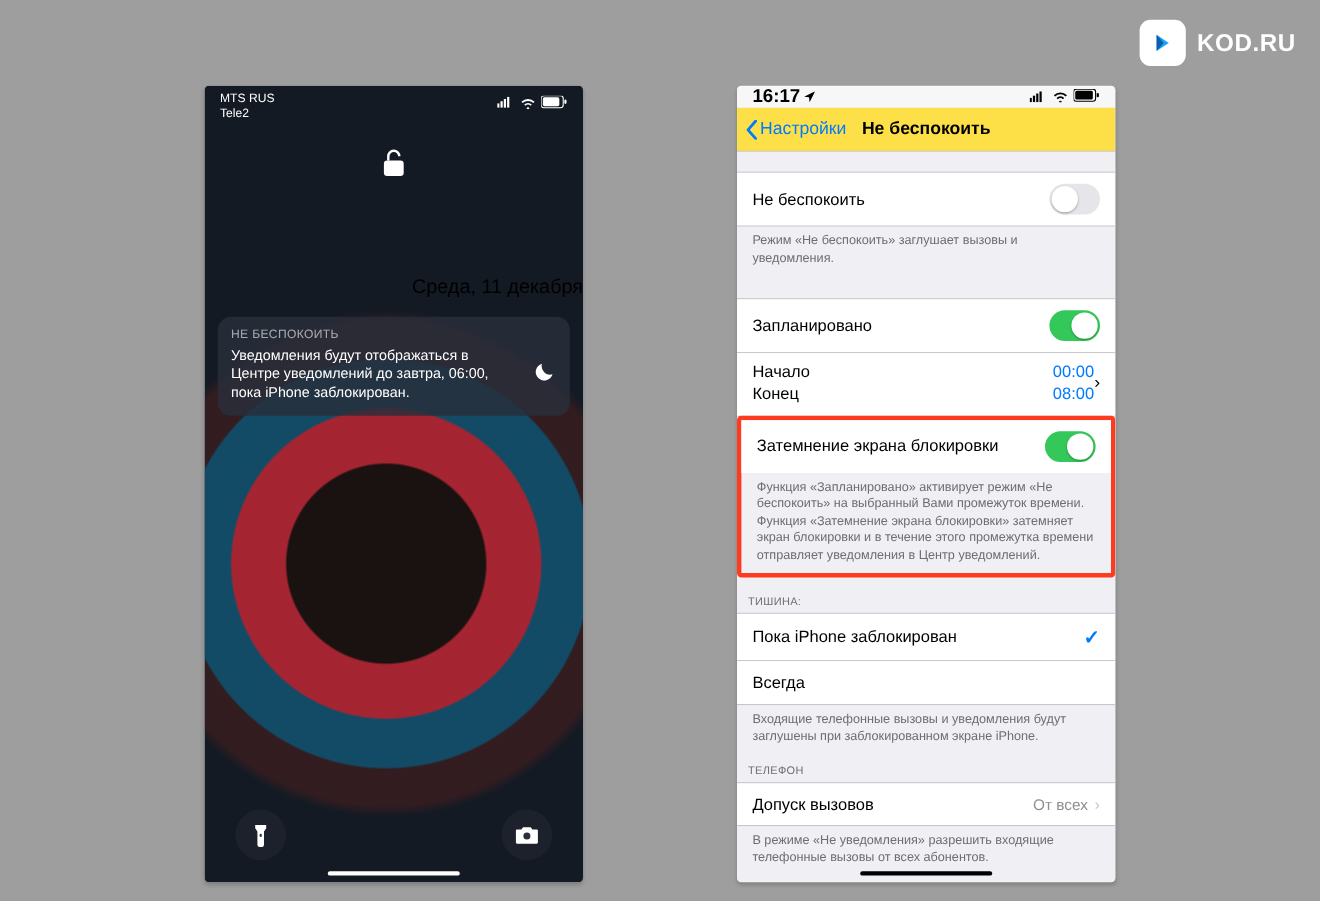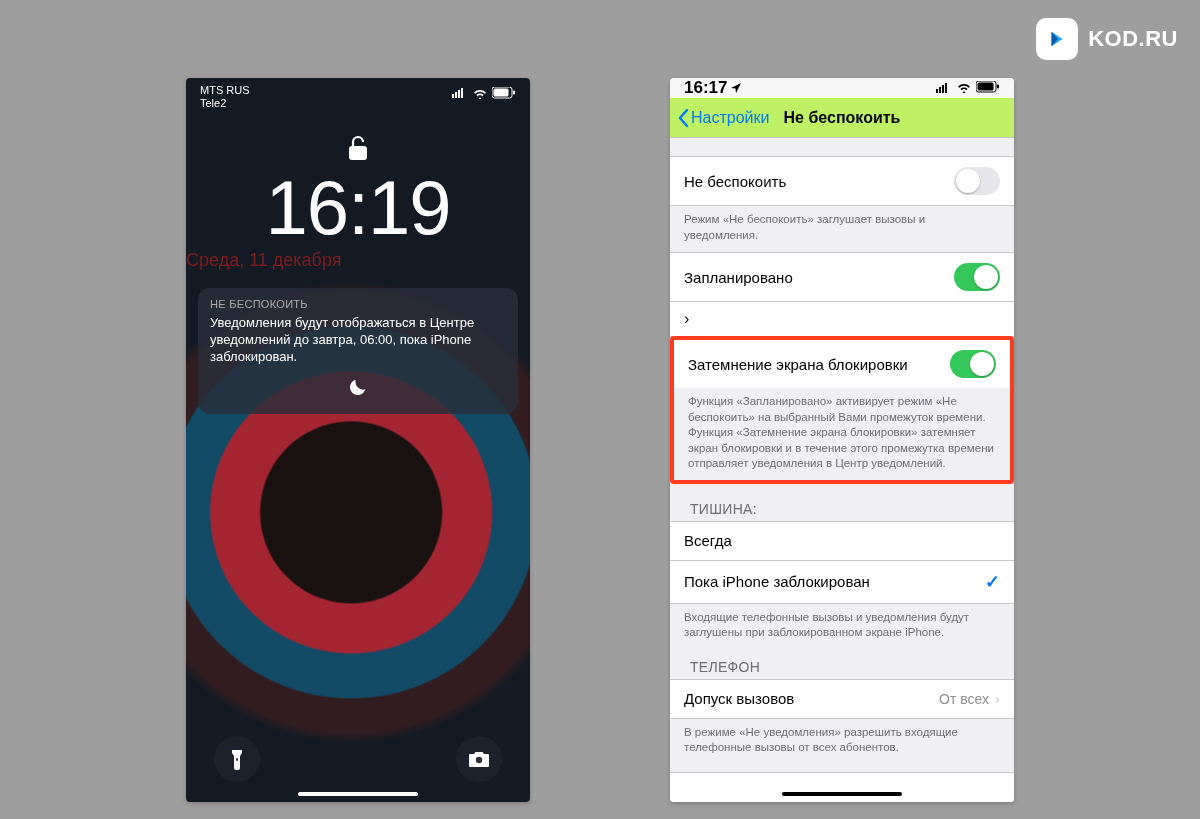--- a/index.html
+++ b/index.html
@@ -42,30 +42,30 @@
     padding:6px 14px 0; color:#fff; font-size:11px;
   }
   .ls-status .carriers{line-height:1.15;}
   .ls-status .right-icons{display:flex; gap:5px; align-items:center; padding-top:3px;}
   .lock-icon{position:absolute; left:50%; transform:translateX(-50%); top:56px; color:#fff;}
   .ls-time{
     position:absolute; width:100%; top:86px; text-align:center;
     color:#fff; font-weight:200; font-size:76px; letter-spacing:-1px;
   }
   .ls-date{
-    position:absolute; width:100%; top:172px; text-align:left;
-    color:#7f1d1d; font-size:18px;
+    position:absolute; width:100%; top:172px; text-align:right;
+    color:#000000; font-size:18px;
   }
   .ls-notif{
     position:absolute; left:12px; right:12px; top:210px;
     background:rgba(40,46,58,.82); border-radius:12px;
     padding:10px 12px 12px; color:#fff;
   }
   .ls-notif .title{font-size:11px; letter-spacing:.3px; color:rgba(255,255,255,.6); margin-bottom:5px;}
-  .ls-notif .row{display:flex; gap:10px; align-items:center;flex-direction:column;}
+  .ls-notif .row{display:flex; gap:10px; align-items:center;}
   .ls-notif .body{font-size:13px; line-height:1.3; flex:1;}
   .ls-bottom{
     position:absolute; left:0; right:0; bottom:20px;
     display:flex; justify-content:space-between; padding:0 28px;
   }
   .ls-btn{
     width:46px; height:46px; border-radius:50%;
     background:rgba(30,34,44,.9); display:flex; align-items:center; justify-content:center;
     color:#fff;
   }
@@ -73,39 +73,39 @@
     width:120px; height:4px; border-radius:3px; background:#fff;}
 
   
   .st-status{
     height:20px; display:flex; justify-content:space-between; align-items:center;
     padding:0 14px; font-size:17px; font-weight:600; background:#f7f7f7;
   }
   .st-status .right-icons{display:flex; gap:5px; align-items:center;}
   .st-nav{
     height:40px; display:flex; align-items:center; padding:0 8px;
-    border-bottom:1px solid #c8c7cc; background:#bef264; position:relative;
+    border-bottom:1px solid #c8c7cc; background:#fde047; position:relative;
   }
   .st-nav .back{color:#007aff; font-size:16px; display:flex; align-items:center; gap:2px;}
   .st-nav .title{position:absolute; left:0; right:0; text-align:center; font-weight:600; font-size:16px;}
   .st-scroll{position:absolute; top:60px; bottom:0; left:0; right:0; overflow:hidden; background:#efeff4;}
-  .group{margin-top:9px;}
+  .group{margin-top:28px;}
   .group.first{margin-top:18px;}
   .cell{
     background:#fff; padding:10px 14px;
     border-top:1px solid #c8c7cc; border-bottom:1px solid #c8c7cc;
     display:flex; align-items:center; justify-content:space-between;
     font-size:15px; min-height:40px;
   }
   .cell + .cell{border-top:none;}
   .cell .lbl{color:#000;}
   .cell .grayval{color:#8e8e93; font-size:14px;}
   .cell .chev{color:#c7c7cc; margin-left:6px;}
   .footer{padding:6px 14px 0; font-size:11.5px; color:#6d6d72; line-height:1.35;}
-  .header{padding:18px 20px 4px; font-size:14px; color:#6d6d72; letter-spacing:.3px;}
+  .header{padding:18px 10px 4px; font-size:10px; color:#6d6d72; letter-spacing:.3px;}
   .toggle{width:46px; height:28px; border-radius:14px; position:relative; background:#e5e5ea; flex-shrink:0;}
   .toggle.on{background:#34c759;}
   .toggle .knob{position:absolute; top:2px; width:24px; height:24px; border-radius:50%; background:#fff; box-shadow:0 1px 2px rgba(0,0,0,.3);}
   .toggle .knob{left:2px;}
   .toggle.on .knob{left:20px;}
   .checkmark{color:#007aff; font-size:18px; font-weight:600;}
   .time-cell{background:#fff; border-bottom:1px solid #c8c7cc; padding:8px 14px 8px; display:flex; align-items:center;}
   .time-block{flex:1;}
   .time-row{display:flex; justify-content:space-between; font-size:15px; line-height:1.35;}
   .time-row .t{color:#007aff;}
@@ -151,21 +151,20 @@
             <rect x="21" y="3.5" width="2" height="4" rx="1" fill="#fff"></rect>
           </svg></span>
     </div>
   </div>
   <div class="lock-icon">
     <svg width="22" height="28" viewBox="0 0 22 28" fill="#fff">
         <rect x="2" y="12" width="18" height="14" rx="3"></rect>
         <path d="M6 12 V8 a5 5 0 0 1 10 0" fill="none" stroke="#fff" stroke-width="2.2"></path>
       </svg>
   </div>
-  <div class="ls-time">16:19</div>
   <div class="ls-date">Среда, 11 декабря</div>
 
   <div class="ls-notif">
     <div class="title">НЕ БЕСПОКОИТЬ</div>
     <div class="row">
       <div class="body">Уведомления будут отображаться в Центре уведомлений до завтра, 06:00, пока iPhone заблокирован.</div>
       <span><svg width="22" height="22" viewBox="0 0 24 24" fill="#fff">
             <path d="M20 14.5A8.5 8.5 0 0 1 9.5 4 8.5 8.5 0 1 0 20 14.5z"></path>
           </svg></span>
     </div>
@@ -236,41 +235,51 @@
     </div>
 
     <div class="group">
       <div class="cell">
         <span class="lbl">Запланировано</span>
         <div class="toggle on">
             <div class="knob"></div>
           </div>
       </div>
       <div class="time-cell">
+        <div class="time-block">
+          <div class="time-row">
+              <span>Начало</span>
+              <span class="t">00:00</span>
+            </div>
+          <div class="time-row">
+              <span>Конец</span>
+              <span class="t">08:00</span>
+            </div>
+        </div>
         <span class="chev">›</span>
       </div>
 
       <div class="hl">
         <div class="cell">
           <span class="lbl">Затемнение экрана блокировки</span>
           <div class="toggle on">
               <div class="knob"></div>
             </div>
         </div>
         <div class="footer">Функция «Запланировано» активирует режим «Не беспокоить» на выбранный Вами промежуток времени. Функция «Затемнение экрана блокировки» затемняет экран блокировки и в течение этого промежутка времени отправляет уведомления в Центр уведомлений.</div>
       </div>
     </div>
 
     <div class="header">ТИШИНА:</div>
     <div class="cell">
-      <span class="lbl">Всегда</span>
-    </div>
-    <div class="cell">
       <span class="lbl">Пока iPhone заблокирован</span>
       <span class="checkmark">✓</span>
+    </div>
+    <div class="cell">
+      <span class="lbl">Всегда</span>
     </div>
     <div class="footer">Входящие телефонные вызовы и уведомления будут заглушены при заблокированном экране iPhone.</div>
 
     <div class="header">ТЕЛЕФОН</div>
     <div class="cell">
       <span class="lbl">Допуск вызовов</span>
       <div style="display:flex;align-items:center;">
         <span class="grayval">От всех</span>
         <span class="chev">›</span>
       </div>

